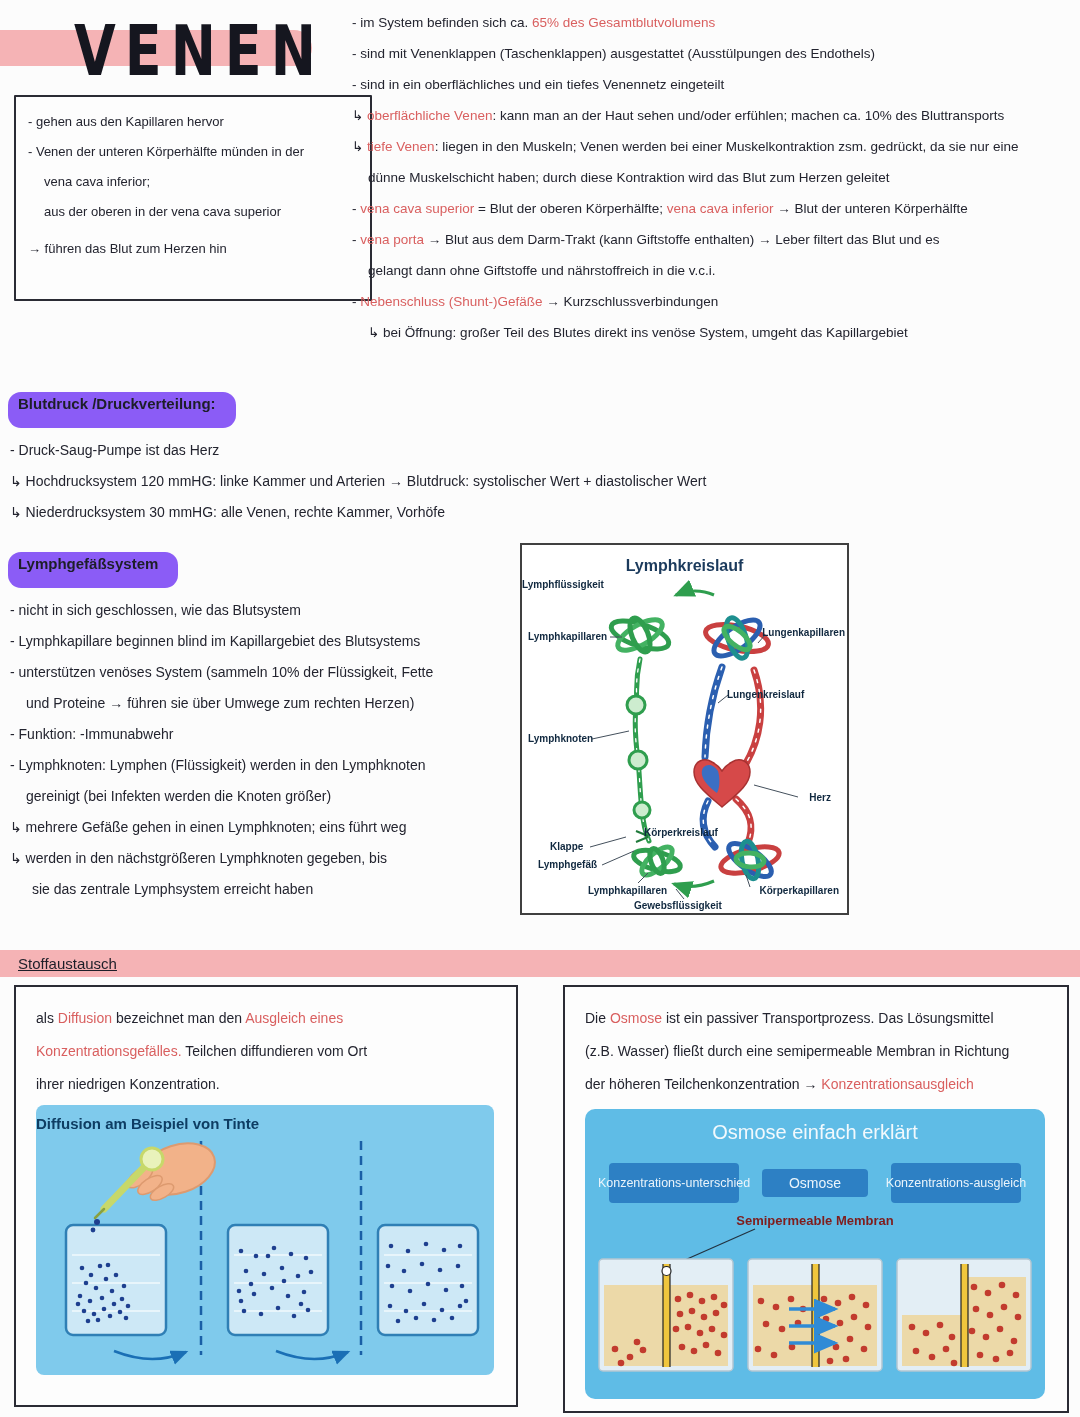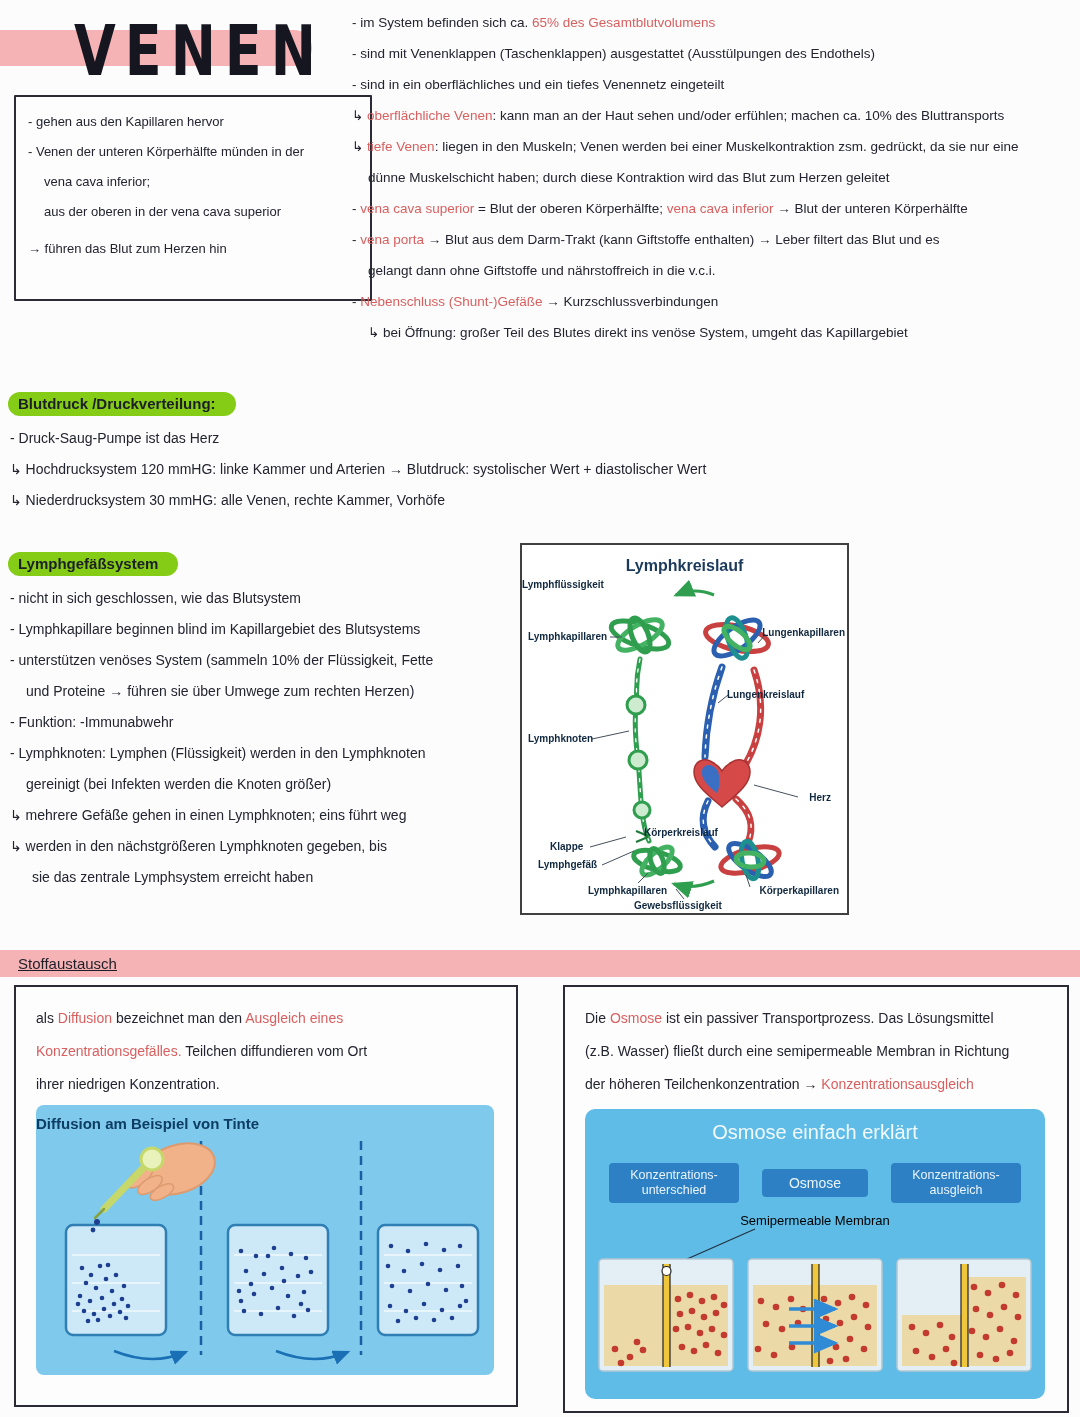--- a/index.html
+++ b/index.html
@@ -21,21 +21,21 @@
 
   
   .intro-box{position:absolute;left:14px;top:95px;width:332px;height:186px;border:2px solid #2a2b34;border-radius:1px;padding:16px 10px 0 12px;background:#fdfdfd}
   .intro-box .note{font-size:13px;margin-bottom:12px}
   .intro-box .gap{margin-top:19px}
 
   
   .col-notes{position:absolute;left:352px;top:14px}
   .col-notes .note{font-size:13.5px}
 
-  .hl-chip{display:inline-block;background:#84cc16;border-radius:13px;padding:3px 20px 4px 10px;font-size:15px;font-weight:bold;color:#1d1e28;white-space:nowrap}
+  .hl-chip{display:inline-block;background:#8b5cf6;border-radius:13px;padding:3px 20px 16px 10px;font-size:15px;font-weight:bold;color:#1d1e28;white-space:nowrap}
   .sec-lines{margin-top:13px;padding-left:2px}
 
   
   .diagram-box{position:absolute;left:520px;top:543px;width:325px;height:368px;background:#ffffff;border:2px solid #404040}
   .diag-title{position:absolute;left:0;top:12px;width:100%;text-align:center;font-weight:bold;font-size:16px;color:#1b3a5c}
   .dlabel{position:absolute;font-size:10px;font-weight:bold;color:#10283f;white-space:nowrap}
 
   
   .stoff-bar{position:absolute;left:0;top:950px;width:1080px;height:27px;background:#f5b3b5}
   .stoff-bar span{display:inline-block;margin-left:18px;line-height:27px;font-size:15px;font-weight:normal;text-decoration:underline;color:#1d1e28}
@@ -45,24 +45,24 @@
   .dif-box{left:14px;top:985px;width:500px;height:418px}
   .osm-box{left:563px;top:985px;width:502px;height:424px}
   .bbox .txt{position:absolute;left:20px;top:22px}
   .bbox .note{font-size:14px;margin-bottom:15px}
 
   .dif-illu{position:absolute;left:20px;top:118px;width:458px;height:270px;background:#7fcaec;border-radius:8px;overflow:hidden}
   .dif-illu-title{position:absolute;left:0;top:10px;width:100%;text-align:left;font-weight:bold;font-size:15px;color:#0e3d63}
 
   .osm-illu{position:absolute;left:20px;top:122px;width:460px;height:290px;background:#5fbce6;border-radius:10px;overflow:hidden}
   .osm-title{position:absolute;left:0;top:12px;width:100%;text-align:center;font-weight:normal;font-size:20px;color:#f2f9fd}
-  .chip{position:absolute;background:#2d80c4;border-radius:4px;color:#eaf4fb;display:flex;flex-direction:column;align-items:center;justify-content:center;text-align:center}
+  .chip{position:absolute;background:#2d80c4;border-radius:4px;color:#eaf4fb;display:flex;flex-direction:row;align-items:center;justify-content:center;text-align:center}
   .chip.big{width:130px;height:40px;top:54px;font-size:12.5px;line-height:15px}
   .chip.mid{width:106px;height:28px;top:60px;left:177px;font-size:14px}
-  .membrane-label{position:absolute;left:0;top:104px;width:100%;text-align:center;font-size:13px;font-weight:normal;color:#000000}
+  .membrane-label{position:absolute;left:0;top:104px;width:100%;text-align:center;font-size:13px;font-weight:bold;color:#7f1d1d}
 </style>
 </head>
 <body>
 
 <div>
   <div class="title-hl"></div>
   <div class="venen">VENEN</div>
 </div>
 
 <div class="intro-box">

